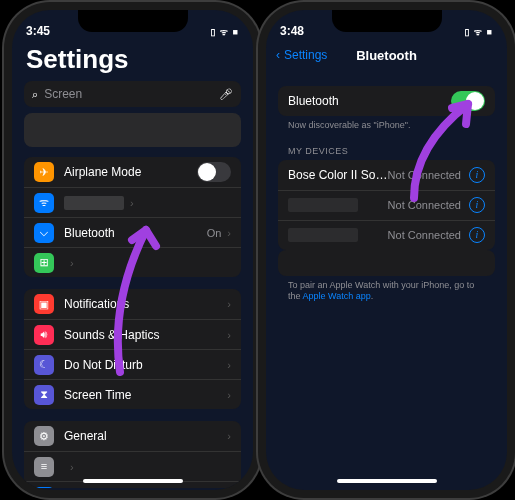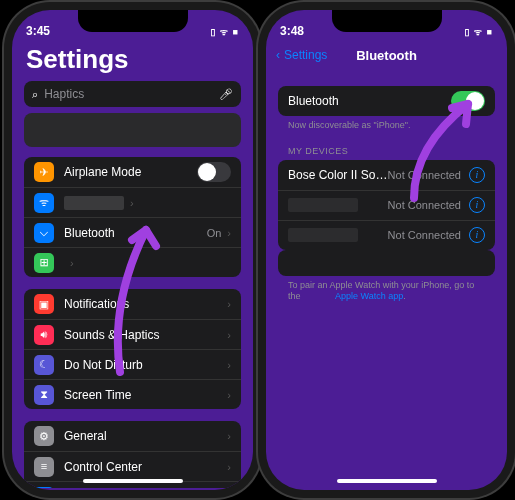--- a/index.html
+++ b/index.html
@@ -10,21 +10,21 @@
     font-family: -apple-system, "Helvetica Neue", Arial, sans-serif;
     color: #fff;
     overflow: hidden;
     position: relative;
   }
   .phone {
     position: absolute;
     width: 241px;
     height: 480px;
     border-radius: 38px;
-    background: #4c1d95;
+    background: #0f172a;
     box-shadow: 0 0 0 8px #1a1a1a, 0 0 0 10px #3d3d3d;
     overflow: hidden;
   }
   .phone.left  { left: 12px;  top: 10px; }
   .phone.right { left: 266px; top: 10px; }
   .notch {
     position: absolute;
     top: 0; left: 50%; transform: translateX(-50%);
     width: 110px; height: 22px;
     background: #000;
@@ -91,21 +91,21 @@
     display:flex; align-items:center; height:30px; padding:0 10px; position:relative;
     font-size:12px;
   }
   .navbar .back { color:#0a84ff; display:flex; align-items:center; gap:4px; }
   .navbar .title-c { position:absolute; left:0; right:0; text-align:center; font-weight:600; font-size:13px; pointer-events:none; }
   .section-header {
     font-size:9px; color:#8e8e93; letter-spacing:0.5px;
     padding: 10px 22px 4px;
   }
   .caption { font-size:9px; color:#8e8e93; padding:4px 22px; line-height:1.3; }
-  .caption .link { color:#0a84ff;margin-left:32px; }
+  .caption .link { color:#0a84ff; }
   .bt-row {
     display:flex; align-items:center;
     height:30px; padding:0 10px; margin:0 12px;
     background:#1c1c1e; font-size:12px;
     border-top:0.5px solid #333;
   }
   .bt-group-start { border-top:none; border-top-left-radius:8px; border-top-right-radius:8px; }
   .bt-group-end { border-bottom-left-radius:8px; border-bottom-right-radius:8px; }
   .bt-row .devname { flex:1; white-space:nowrap; overflow:hidden; text-overflow:ellipsis; }
   .bt-row .devname.red { background:#2c2c2e; color:transparent; border-radius:2px; height:14px; width:70px; flex:none; margin-right:auto;}
@@ -131,21 +131,21 @@
   <div class="notch"></div>
   <div class="statusbar">
     <span>3:45</span>
     <span class="status-icons">▯ ᯤ ■</span>
   </div>
   <div class="screen">
     <div class="title-large">Settings</div>
 
     <div class="searchbar">
       <span class="glyph">⌕</span>
-      <span class="sp">Haptics</span>
+      <span class="sp">Screen</span>
       <span class="glyph">🎤︎</span>
     </div>
 
     <div class="profile-block"></div>
 
     <div class="group">
       <div class="row">
         <span class="icon-wrap" style="background:#ff9500">
             <span class="glyph">✈</span>
           </span>
@@ -213,21 +213,20 @@
         <span class="icon-wrap" style="background:#8e8e93">
             <span class="glyph">⚙</span>
           </span>
         <span class="label">General</span>
         <span class="chev">›</span>
       </div>
       <div class="row">
         <span class="icon-wrap" style="background:#8e8e93">
             <span class="glyph">≡</span>
           </span>
-        <span class="label">Control Center</span>
         <span class="chev">›</span>
       </div>
       <div class="row">
         <span class="icon-wrap" style="background:#007aff"></span>
 
       </div>
 
     </div>
 
     <svg class="arrow" style="left:88px; top:182px;" width="70" height="160">

